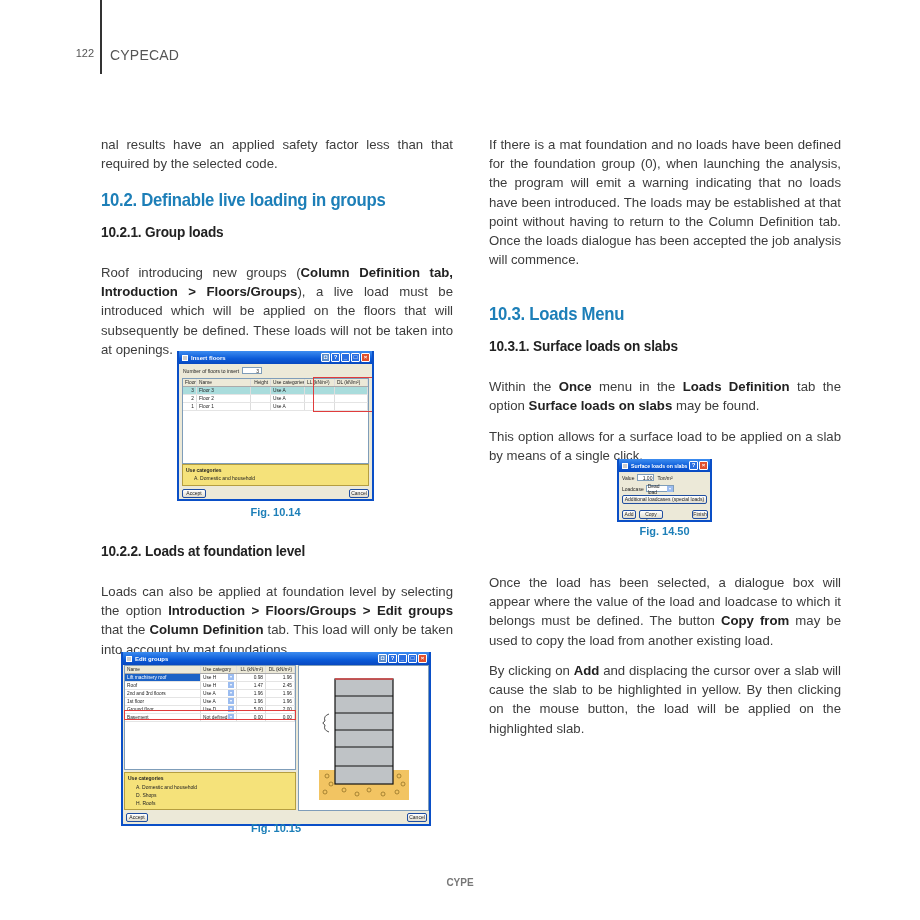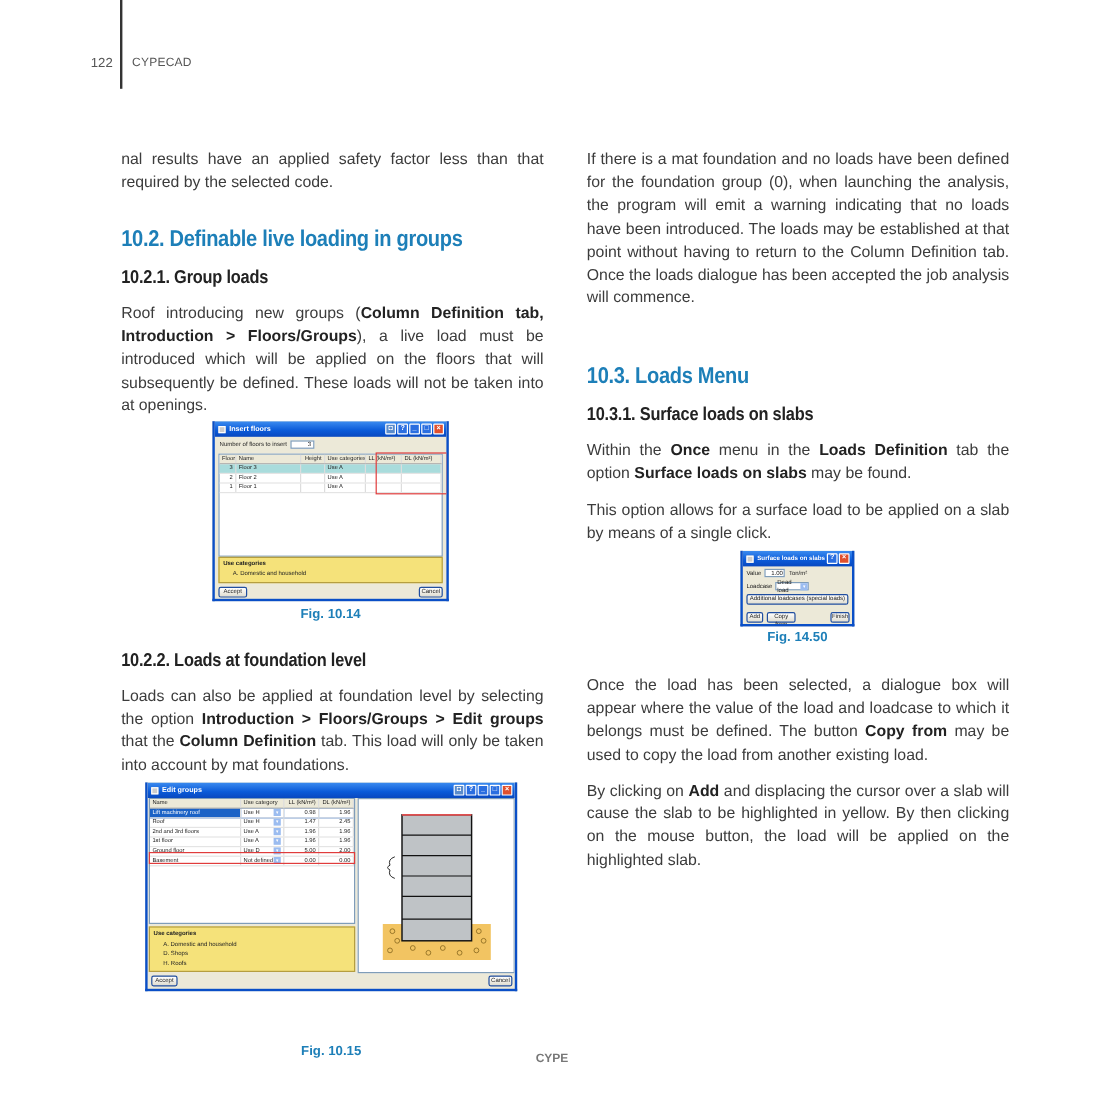--- a/index.html
+++ b/index.html
@@ -1,27 +1,27 @@
 <!DOCTYPE html>
 <html><head>
 <meta charset="utf-8">
 <style>
   * { box-sizing: border-box; margin: 0; padding: 0; }
   html, body { width: 920px; height: 920px; background: #ffffff; overflow: hidden; }
   body { position: relative; font-family: "Liberation Sans", sans-serif; color: #3a3a3a; }
 
   .hdr-rule { position: absolute; left: 100px; top: 0; width: 2px; height: 74px; background: #333; }
   .hdr-page { position: absolute; left: 60px; top: 47px; width: 34px; text-align: right; font-size: 11px; color: #555; }
-  .hdr-title { position: absolute; left: 110px; top: 47px; font-size: 10px; color: #555; letter-spacing: 0.2px; }
+  .hdr-title { position: absolute; left: 110px; top: 47px; font-size: 14px; color: #555; letter-spacing: 0.2px; }
 
   .col { position: absolute; width: 352px; }
   .col-left { left: 101px; }
   .col-right { left: 489px; }
 
-  .p { font-size: 13.2px; line-height: 19.2px; color: #3c3c3c; text-align: justify; }
+  .p { font-size: 13.2px; line-height: 19.2px; color: #3c3c3c; text-align: justify; margin-top: 12px; }
   .p b { color: #222; font-weight: bold; }
   .h2 { font-family: "Liberation Sans", sans-serif; font-weight: bold; color: #1d7fb8; font-size: 19px; letter-spacing: -0.3px; transform: scaleX(0.88); transform-origin: left; white-space: nowrap; }
   .h3 { font-weight: bold; color: #222; font-size: 15.5px; letter-spacing: -0.2px; transform: scaleX(0.88); transform-origin: left; white-space: nowrap; }
   .fig { position: absolute; font-weight: bold; color: #1d7fb8; font-size: 11px; text-align: center; }
 
   
   .win { position: absolute; background: #ece9d8; border: 2px solid #0a4fc7; border-top: none; font-size: 5px; color: #222; overflow: hidden; }
   .win-title { height: 13px; background: linear-gradient(#3c8cf0, #0a5ad8 60%, #0848c0); color: #fff; font-weight: bold; font-size: 6px; display: flex; align-items: center; padding-left: 3px; position: relative; }
   .win-title .ico { width: 6px; height: 6px; background: #ccc; margin-right: 3px; border: 1px solid #fff; }
   .tbtns { position: absolute; right: 2px; top: 2px; display: flex; gap: 1px; }
@@ -241,21 +241,21 @@
 
   <div class="cats" style="left:1px; top:120px; width:172px; height:38px;">
     <div class="t">Use categories</div>
     <div class="i">A. Domestic and household</div>
     <div class="i">D. Shops</div>
     <div class="i">H. Roofs</div>
   </div>
   <div class="btn" style="left:3px; top:161px; width:22px;">Accept</div>
   <div class="btn" style="left:284px; top:161px; width:20px;">Cancel</div>
 </div>
-<div class="fig" style="left:121px; top:870px; width:310px;">Fig. 10.15</div>
+<div class="fig" style="left:121px; top:822px; width:310px;">Fig. 10.15</div>
 
 <div class="col col-right" style="top:123px;">
   <p class="p">If there is a mat foundation and no loads have been defined for the foundation group (0), when launching the analysis, the program will emit a warning indicating that no loads have been introduced. The loads may be established at that point without having to return to the Column Definition tab. Once the loads dialogue has been accepted the job analysis will commence.</p>
 </div>
 
 <div class="col col-right" style="top:303px;">
   <div class="h2">10.3. Loads Menu</div>
 </div>
 <div class="col col-right" style="top:337px;">
   <div class="h3">10.3.1. Surface loads on slabs</div>

